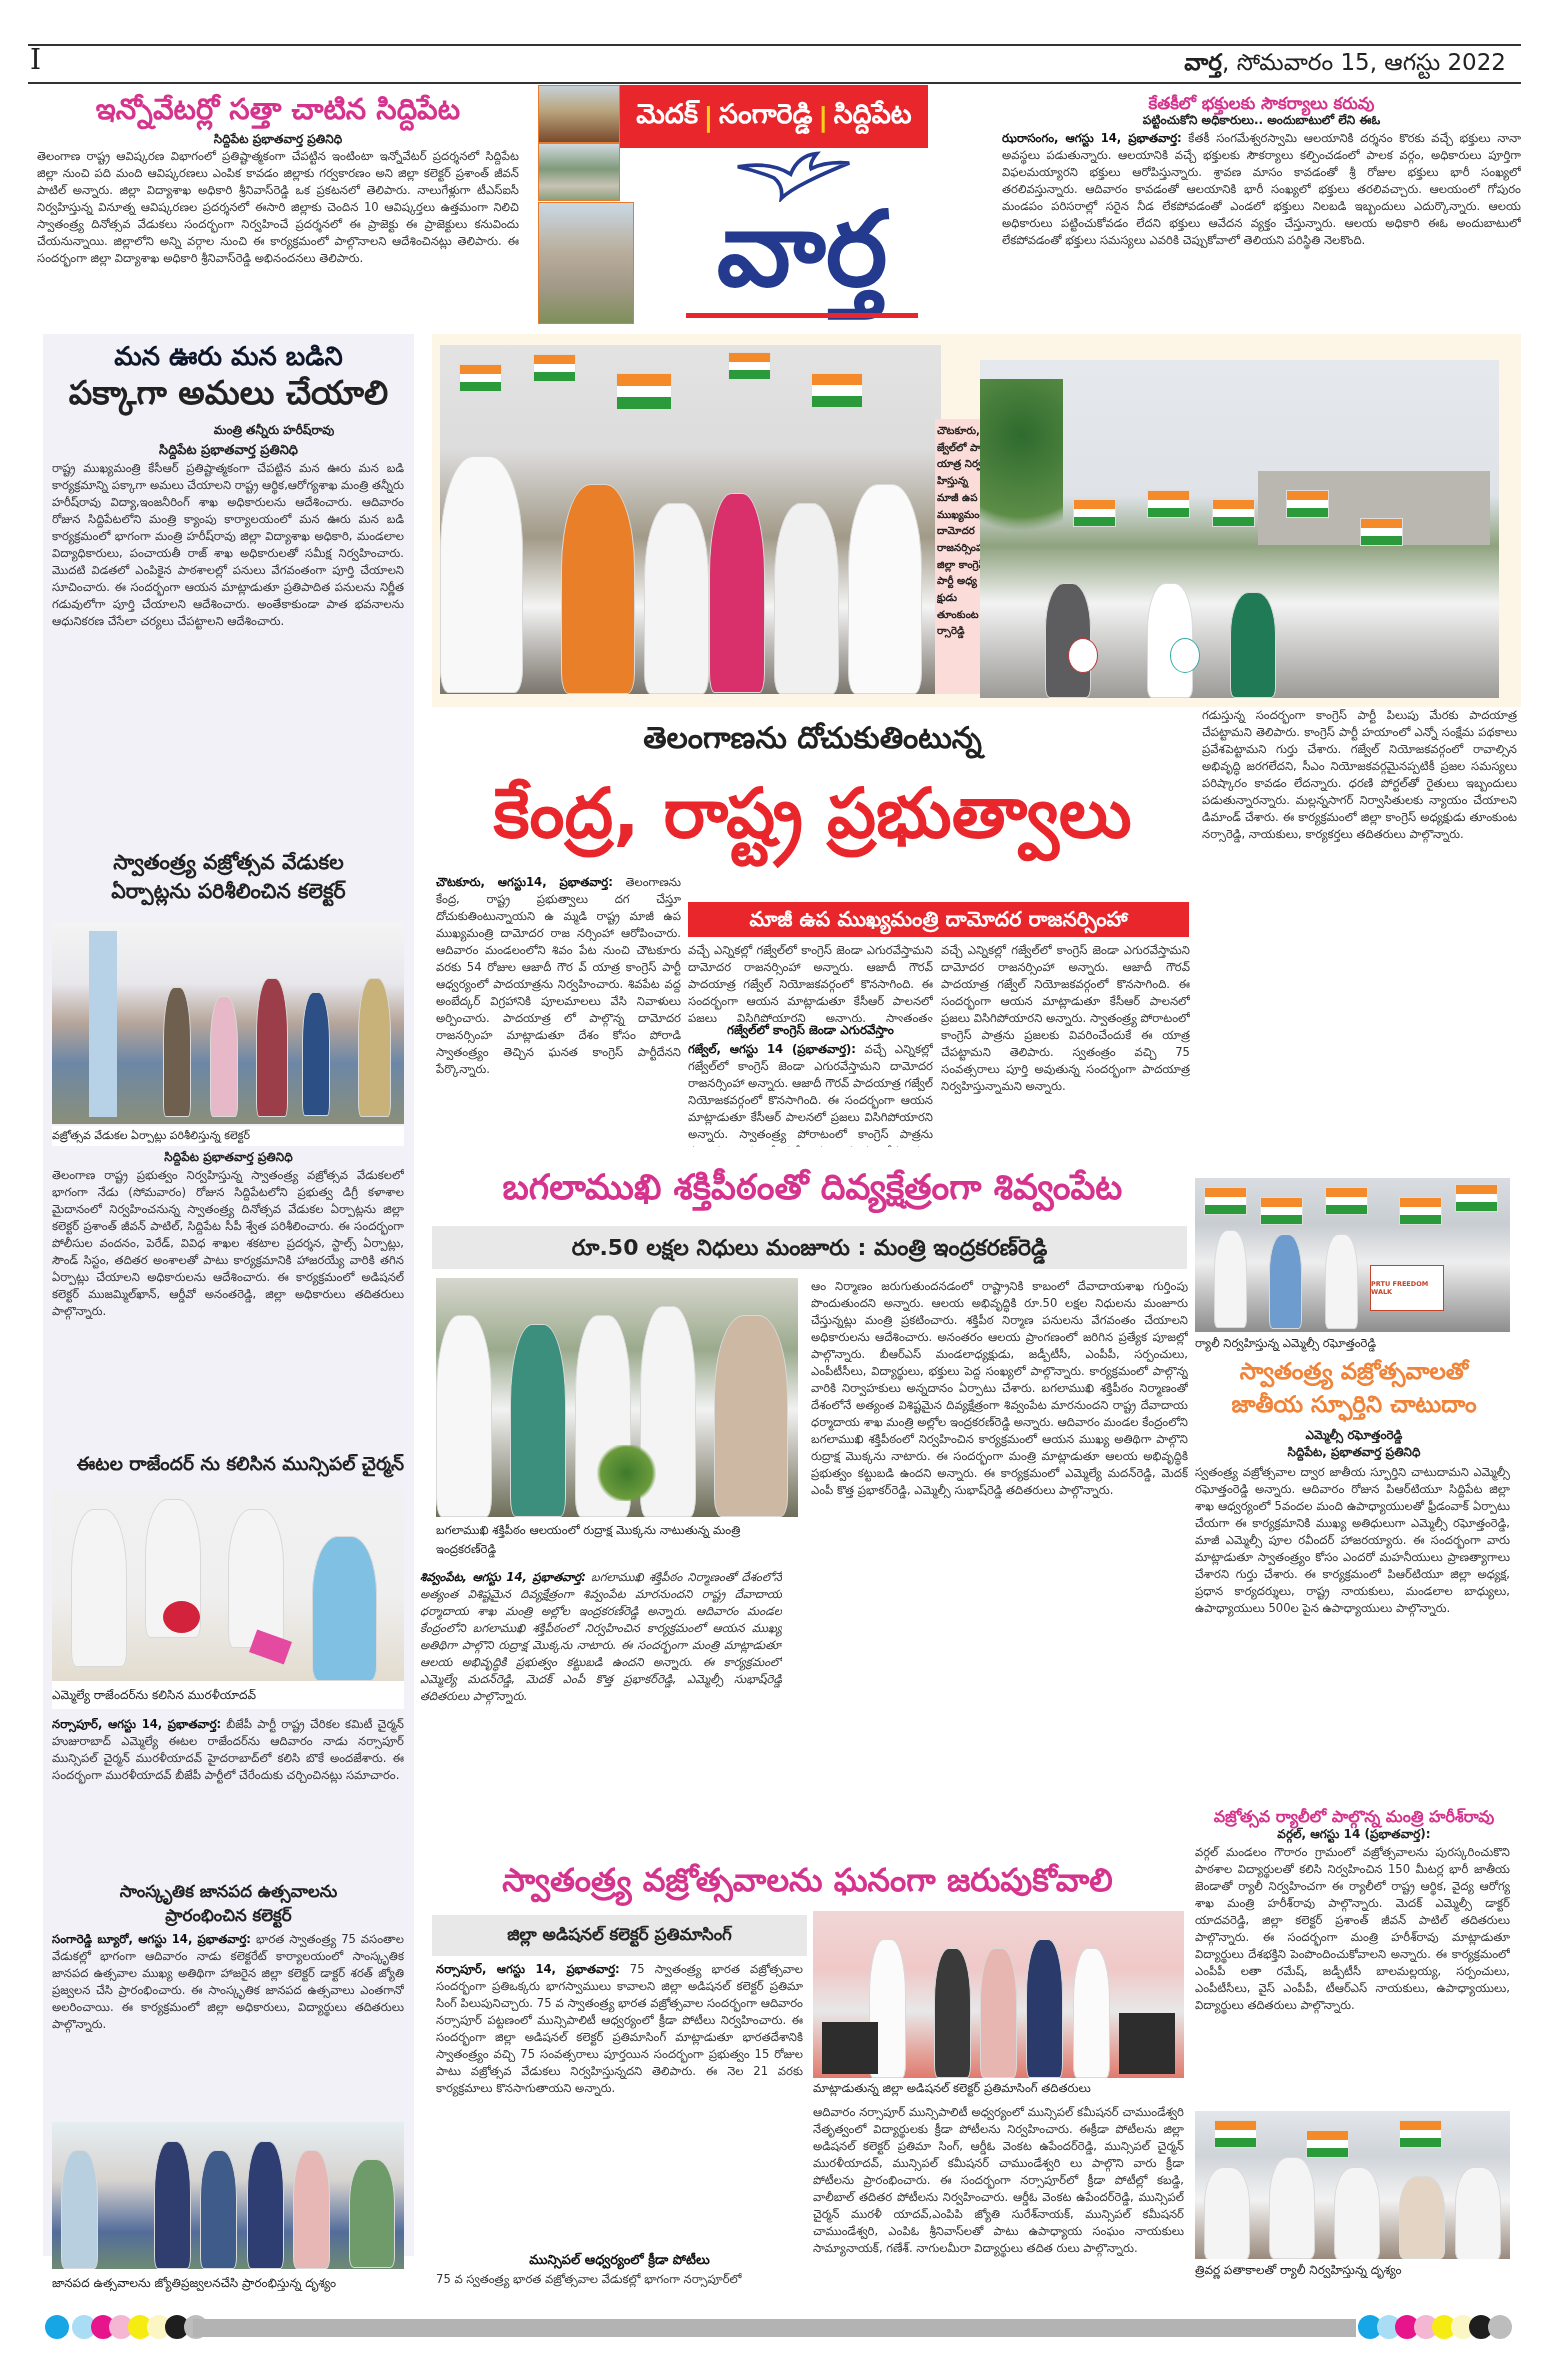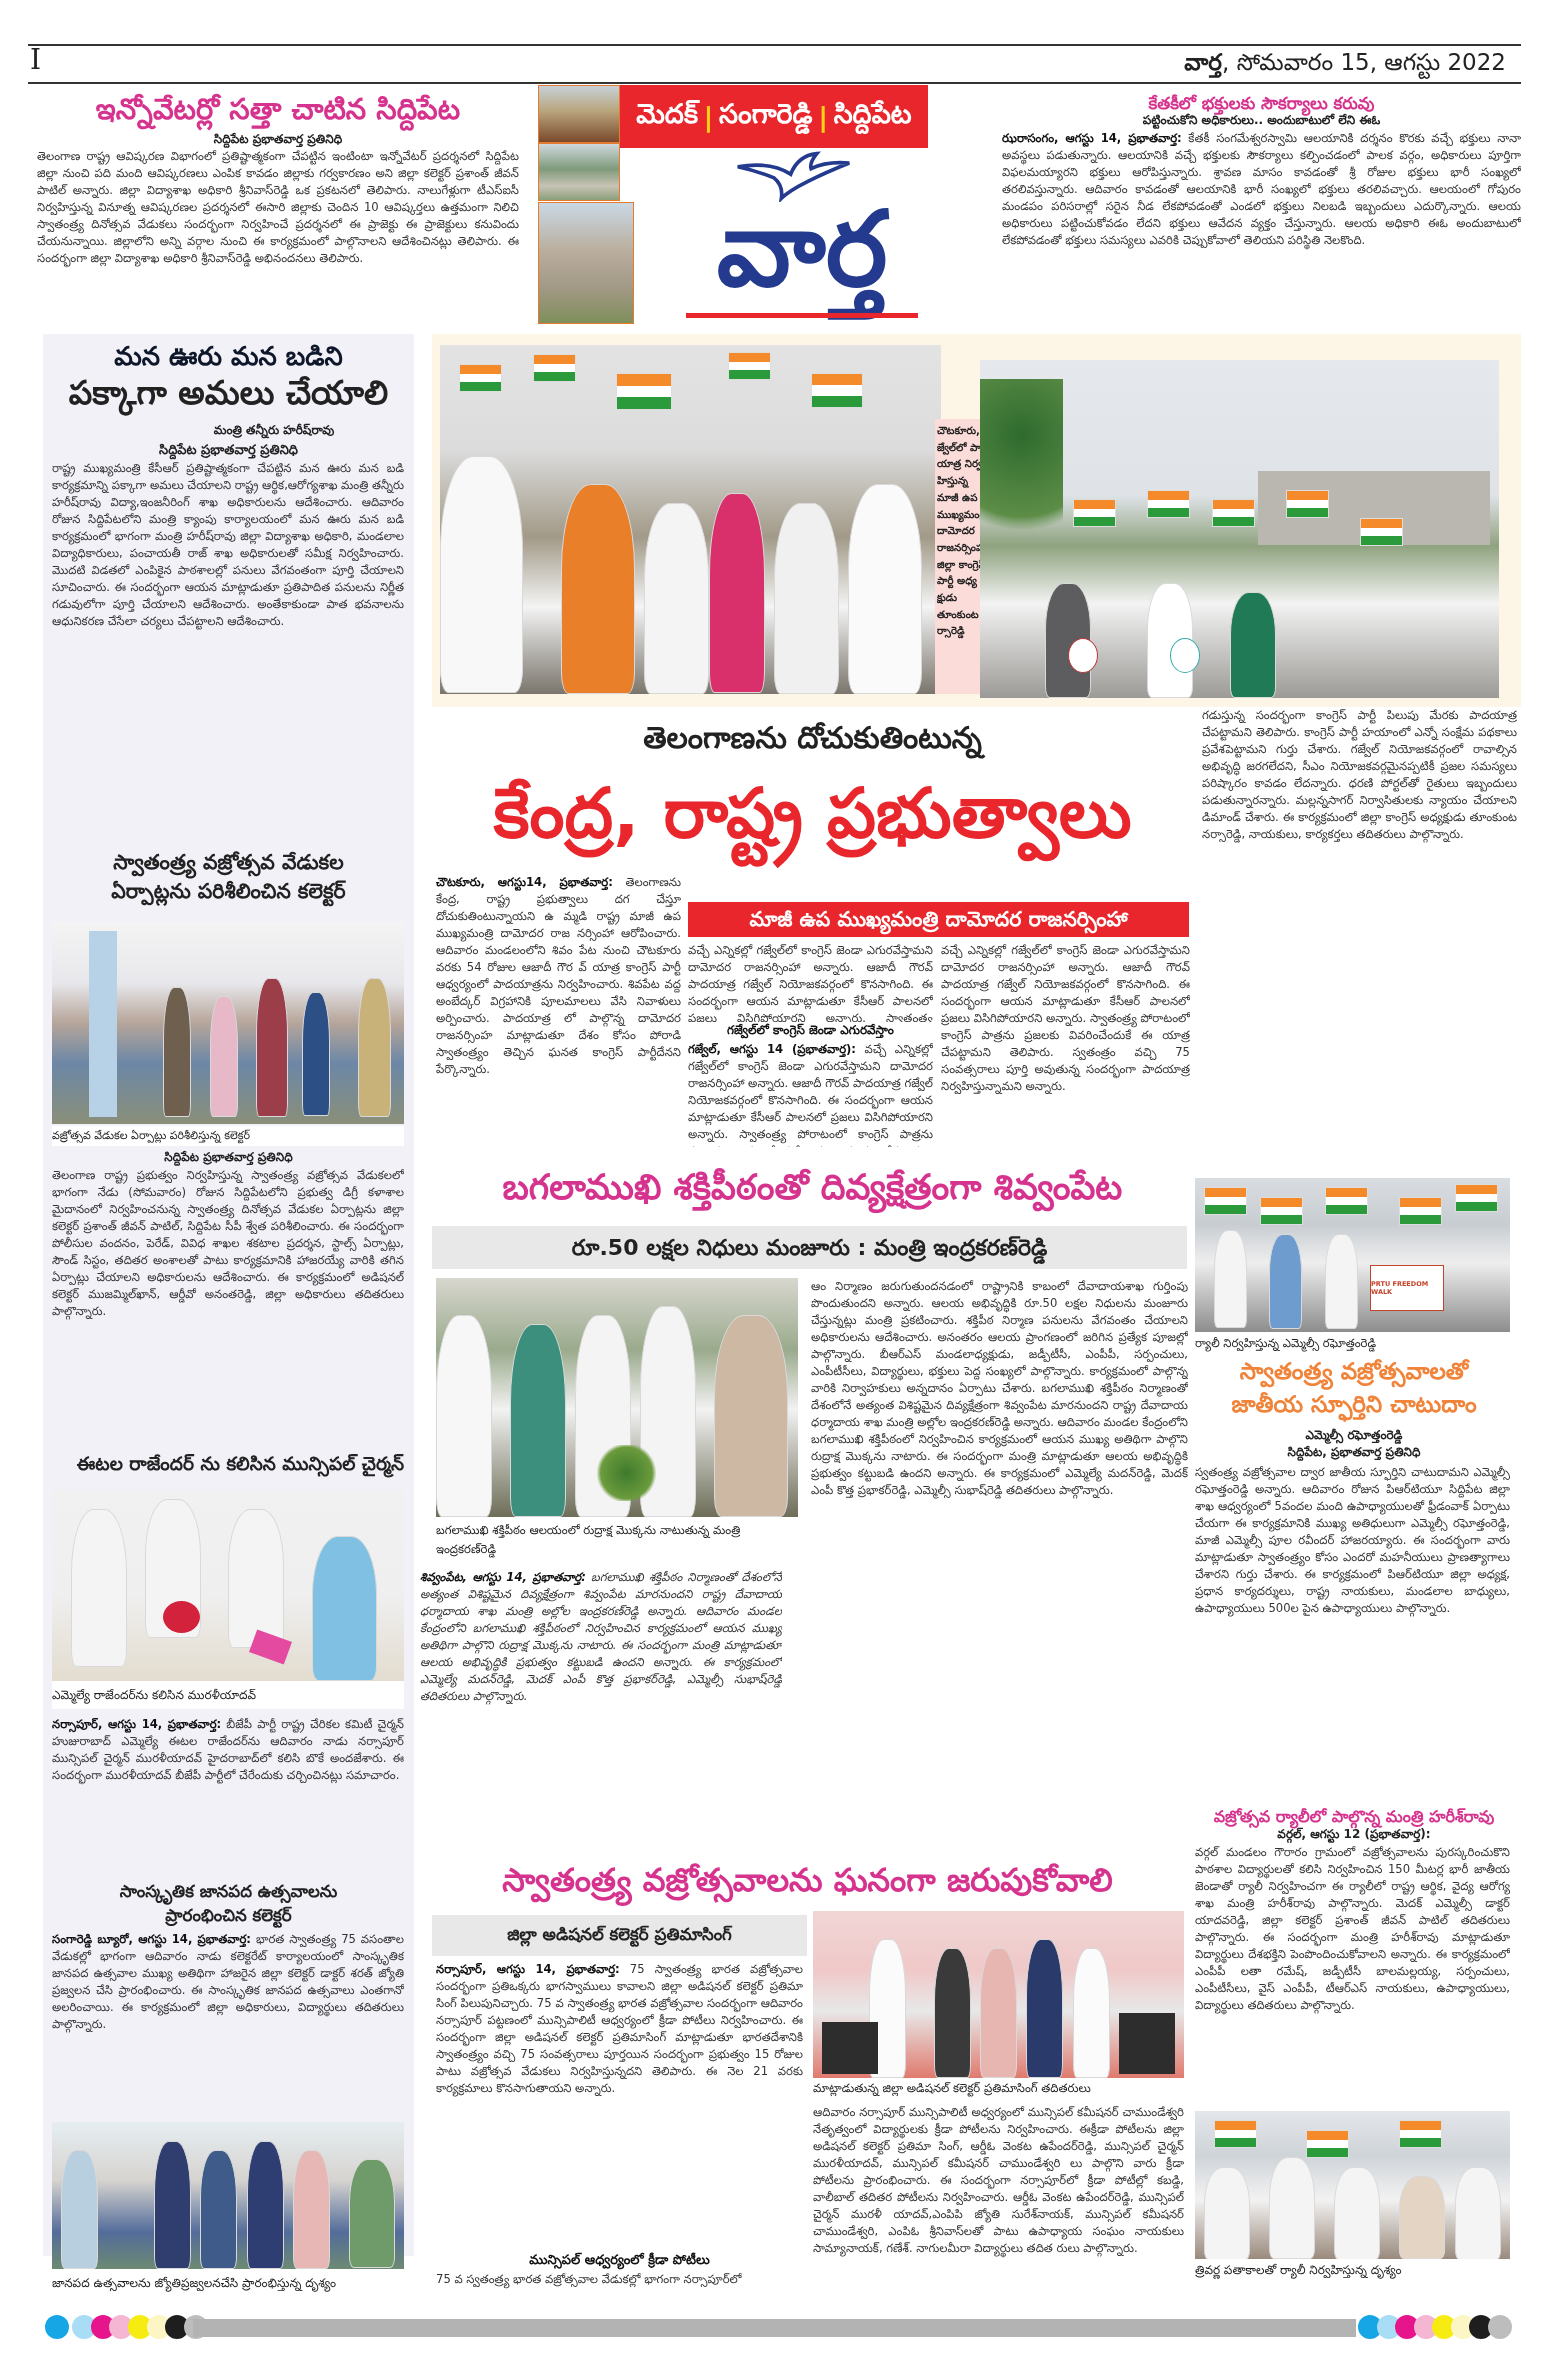--- a/index.html
+++ b/index.html
@@ -206,21 +206,21 @@
   </div>
 </div>
 <div class="abs caption" style="left:1195px; top:1336px; width:315px; font-size:11.6px;">ర్యాలీ నిర్వహిస్తున్న ఎమ్మెల్సీ రఘోత్తంరెడ్డి</div>
 <div class="abs center orange" style="left:1187px; top:1358px; width:334px; font-size:23px; font-weight:bold;">స్వాతంత్ర్య వజ్రోత్సవాలతో</div>
 <div class="abs center orange" style="left:1187px; top:1391px; width:334px; font-size:23px; font-weight:bold;">జాతీయ స్ఫూర్తిని చాటుదాం</div>
 <div class="abs center" style="left:1187px; top:1428px; width:334px; font-size:12px; font-weight:bold;">ఎమ్మెల్సీ రఘోత్తంరెడ్డి</div>
 <div class="abs center" style="left:1187px; top:1445px; width:334px; font-size:12px; font-weight:bold;">సిద్దిపేట, ప్రభాతవార్త ప్రతినిధి</div>
 <div class="abs body-text" style="left:1195px; top:1464px; width:315px; height:343px;">స్వతంత్ర్య వజ్రోత్సవాల ద్వార జాతీయ స్ఫూర్తిని చాటుదామని ఎమ్మెల్సీ రఘోత్తంరెడ్డి అన్నారు. ఆదివారం రోజున పిఆర్‌టియూ సిద్దిపేట జిల్లా శాఖ ఆధ్వర్యంలో 5వందల మంది ఉపాధ్యాయులతో ఫ్రీడంవాక్ ఏర్పాటు చేయగా ఈ కార్యక్రమానికి ముఖ్య అతిధులుగా ఎమ్మెల్సీ రఘోత్తంరెడ్డి, మాజీ ఎమ్మెల్సీ పూల రవీందర్ హాజరయ్యారు. ఈ సందర్భంగా వారు మాట్లాడుతూ స్వాతంత్ర్యం కోసం ఎందరో మహనీయులు ప్రాణత్యాగాలు చేశారని గుర్తు చేశారు. ఈ కార్యక్రమంలో పిఆర్‌టియూ జిల్లా అధ్యక్ష, ప్రధాన కార్యదర్శులు, రాష్ట్ర నాయకులు, మండలాల బాధ్యులు, ఉపాధ్యాయులు 500ల పైన ఉపాధ్యాయులు పాల్గొన్నారు.</div>
 
 <div class="abs center pink" style="left:1187px; top:1807px; width:334px; font-size:16px; font-weight:bold;">వజ్రోత్సవ ర్యాలీలో పాల్గొన్న మంత్రి హరీశ్‌రావు</div>
-<div class="abs center" style="left:1187px; top:1827px; width:334px; font-size:12px; font-weight:bold;">వర్గల్, ఆగస్టు 12 (ప్రభాతవార్త):</div>
+<div class="abs center" style="left:1187px; top:1827px; width:334px; font-size:12px; font-weight:bold;">వర్గల్, ఆగస్టు 14 (ప్రభాతవార్త):</div>
 <div class="abs body-text" style="left:1195px; top:1844px; width:315px; height:260px;">వర్గల్ మండలం గౌరారం గ్రామంలో వజ్రోత్సవాలను పురస్కరించుకొని పాఠశాల విద్యార్థులతో కలిసి నిర్వహించిన 150 మీటర్ల భారీ జాతీయ జెండాతో ర్యాలీ నిర్వహించగా ఈ ర్యాలీలో రాష్ట్ర ఆర్థిక, వైద్య ఆరోగ్య శాఖ మంత్రి హరీశ్‌రావు పాల్గొన్నారు. మెదక్ ఎమ్మెల్సీ డాక్టర్ యాదవరెడ్డి, జిల్లా కలెక్టర్ ప్రశాంత్ జీవన్ పాటిల్ తదితరులు పాల్గొన్నారు. ఈ సందర్భంగా మంత్రి హరీశ్‌రావు మాట్లాడుతూ విద్యార్థులు దేశభక్తిని పెంపొందించుకోవాలని అన్నారు. ఈ కార్యక్రమంలో ఎంపీపీ లతా రమేష్, జడ్పీటీసీ బాలమల్లయ్య, సర్పంచులు, ఎంపీటీసీలు, వైస్ ఎంపీపీ, టీఆర్‌ఎస్ నాయకులు, ఉపాధ్యాయులు, విద్యార్థులు తదితరులు పాల్గొన్నారు.</div>
 <div class="photo" style="left:1195px; top:2111px; width:315px; height:148px; background:linear-gradient(180deg,#e3e6ea 0%,#cfd4d9 30%,#f2f2f2 60%,#9a8a7c 100%);">
   <div class="flag" style="left:18.6px; top:9.3px;"></div>
   <div class="flag" style="left:111px; top:18.6px;"></div>
   <div class="flag" style="left:204px; top:9.3px;"></div>
   <div class="person" style="left:9.3px; top:56px; width:46px; height:93px;"></div>
   <div class="person" style="left:74px; top:46px; width:46px; height:102px;"></div>
   <div class="person" style="left:139px; top:56px; width:46px; height:93px;"></div>
   <div class="person" style="left:204px; top:65px; width:46px; height:83px; background:#e3d4c4;"></div>
   <div class="person" style="left:260px; top:56px; width:46px; height:93px;"></div>

